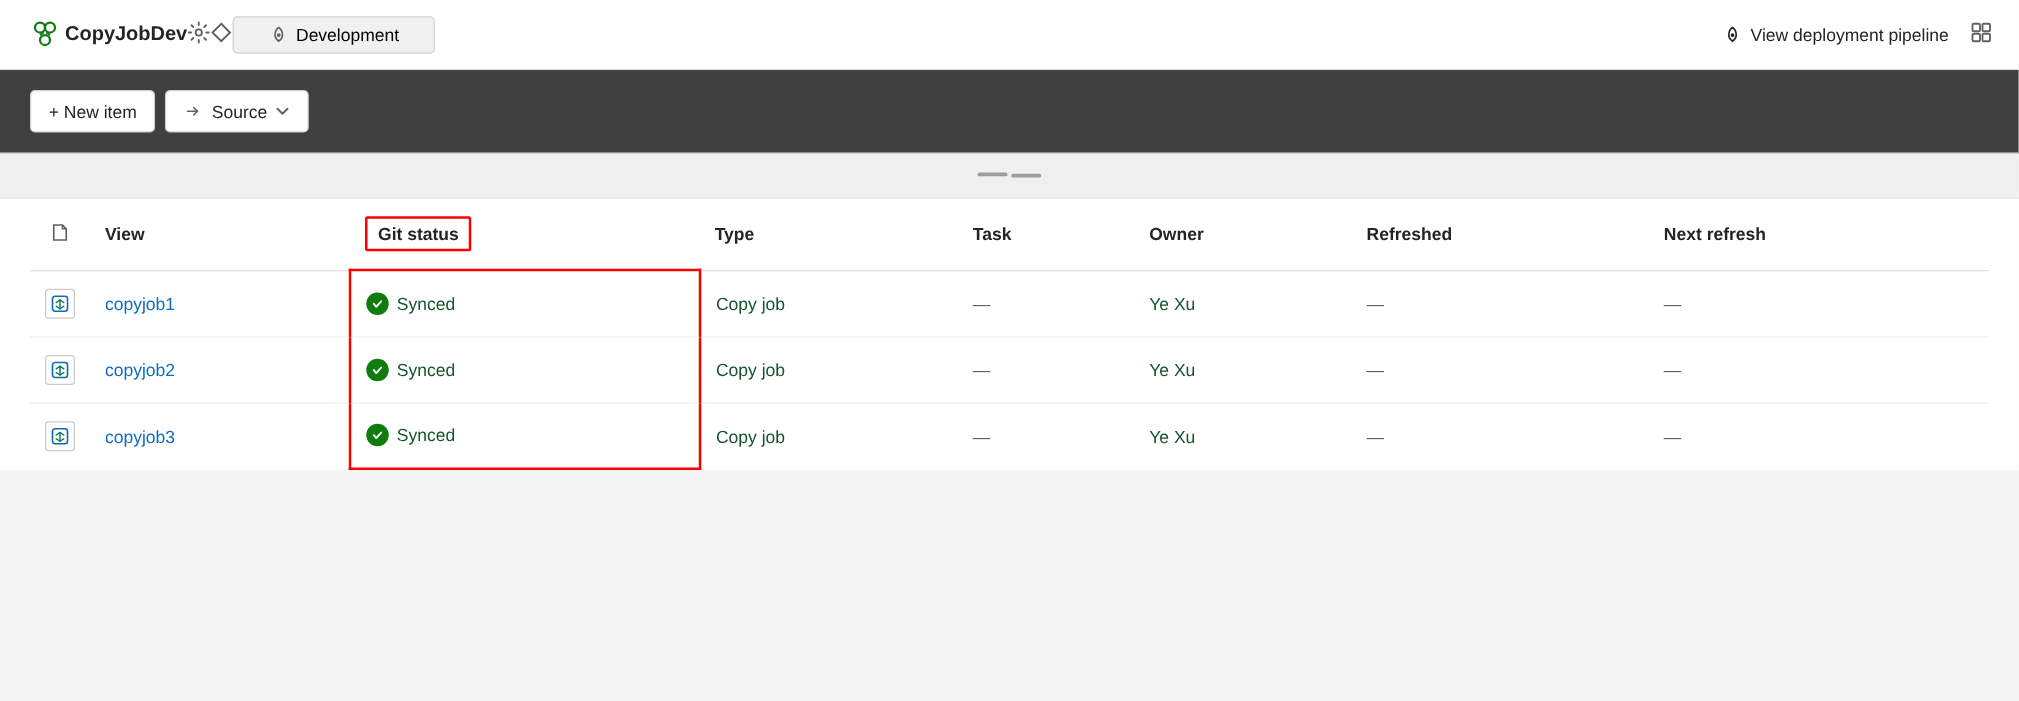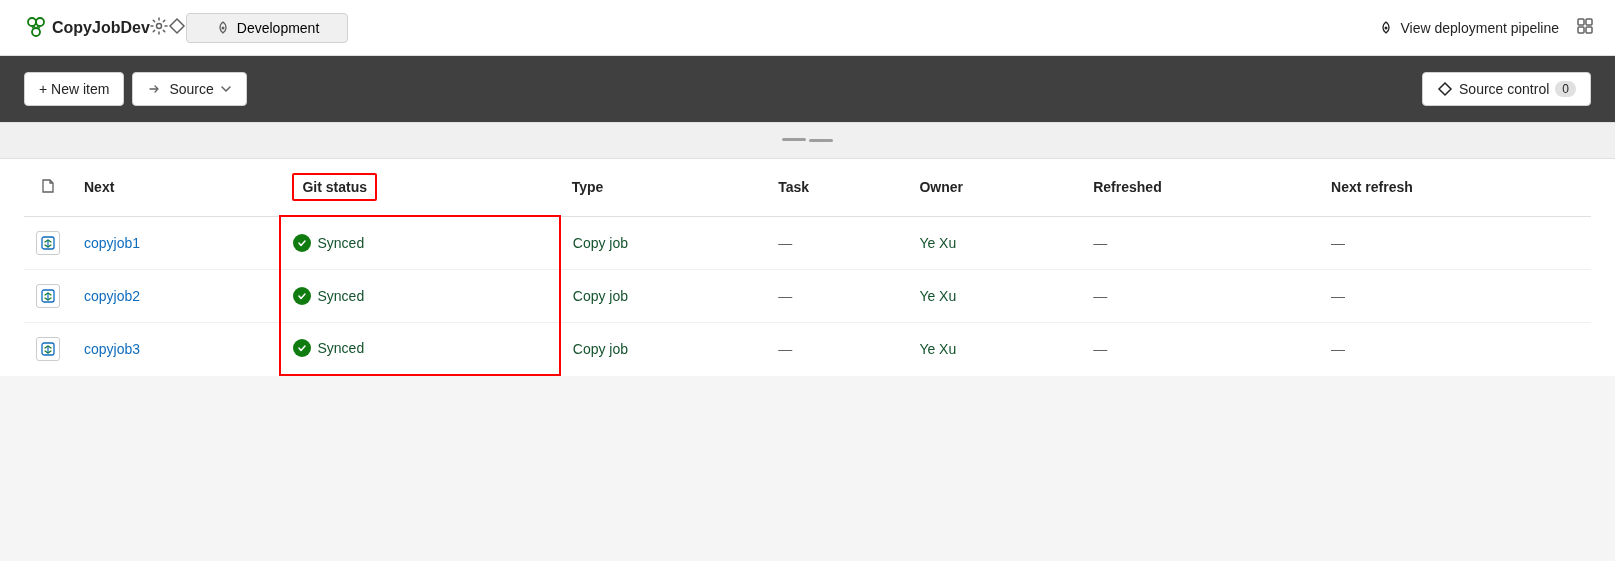--- a/index.html
+++ b/index.html
@@ -262,51 +262,41 @@
     </button>
     <button class="toolbar-btn">
       <svg width="16" height="16" viewBox="0 0 16 16" fill="none" xmlns="http://www.w3.org/2000/svg">
         <line x1="3" y1="8" x2="10" y2="8" stroke="#616161" stroke-width="1.3" stroke-linecap="round"></line>
         <polyline points="8,5 11,8 8,11" stroke="#616161" stroke-width="1.3" fill="none" stroke-linecap="round" stroke-linejoin="round"></polyline>
       </svg>
       <span>Source</span>
       <svg width="12" height="12" viewBox="0 0 12 12" fill="none">
         <polyline points="2,4 6,8 10,4" stroke="#616161" stroke-width="1.5" fill="none" stroke-linecap="round" stroke-linejoin="round"></polyline>
       </svg>
-    </button>
-  </div>
-  <div class="toolbar-right">
-    <button class="source-control-btn">
-
-      <svg width="16" height="16" viewBox="0 0 16 16" fill="none" xmlns="http://www.w3.org/2000/svg">
-        <polygon points="8,2 14,8 8,14 2,8" stroke="#242424" stroke-width="1.5" fill="none"></polygon>
-      </svg>
-      <span>Source control</span>
-      <span class="badge">0</span>
     </button>
   </div>
 </div>
 
 <div class="divider-row">
   <div style="width:24px;height:3px;background:#9e9e9e;border-radius:2px;margin-bottom:3px;"></div>
   &nbsp;
   <div style="width:24px;height:3px;background:#9e9e9e;border-radius:2px;margin-top:0px;"></div>
 </div>
 
 <div class="table-container">
   <table>
     <thead>
       <tr>
         <th class="icon-cell">
           <svg width="16" height="16" viewBox="0 0 16 16" fill="none" xmlns="http://www.w3.org/2000/svg">
             <path d="M3 2h7l3 3v9H3V2z" stroke="#616161" stroke-width="1.3" fill="none"></path>
             <polyline points="10,2 10,5 13,5" stroke="#616161" stroke-width="1.3" fill="none"></polyline>
           </svg>
         </th>
-        <th>Next</th>
+        <th>View</th>
         <th style="position:relative;margin-top:10px;">
           <div style="display:inline-block;padding:4px 8px;border:2px solid red;border-radius:2px;">Git status</div>
         </th>
         <th>Type</th>
         <th>Task</th>
         <th>Owner</th>
         <th>Refreshed</th>
         <th>Next refresh</th>
       </tr>
     </thead>

